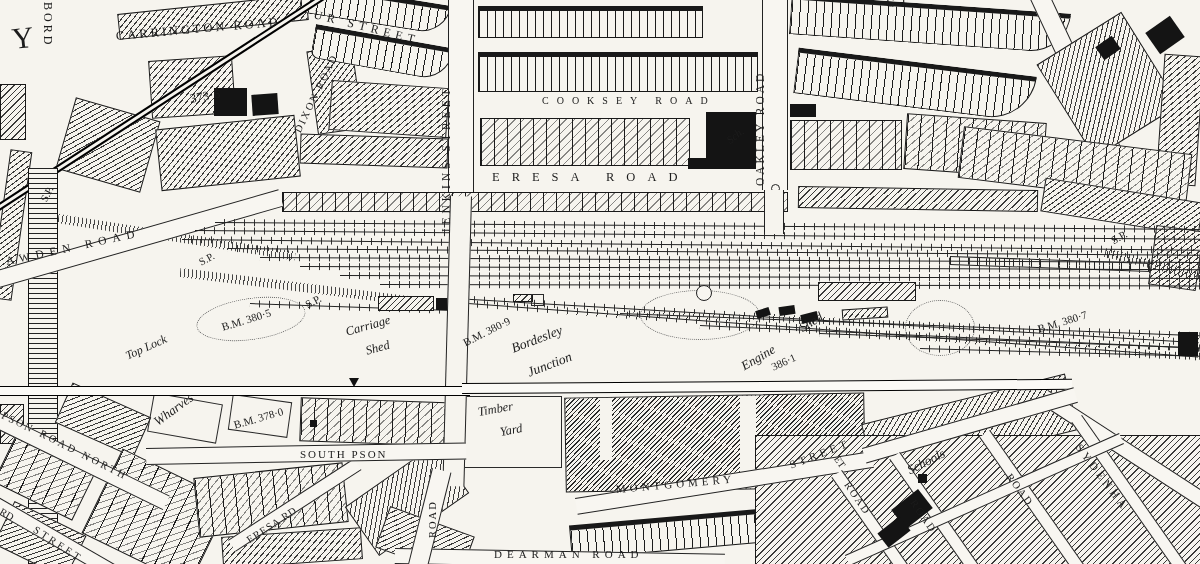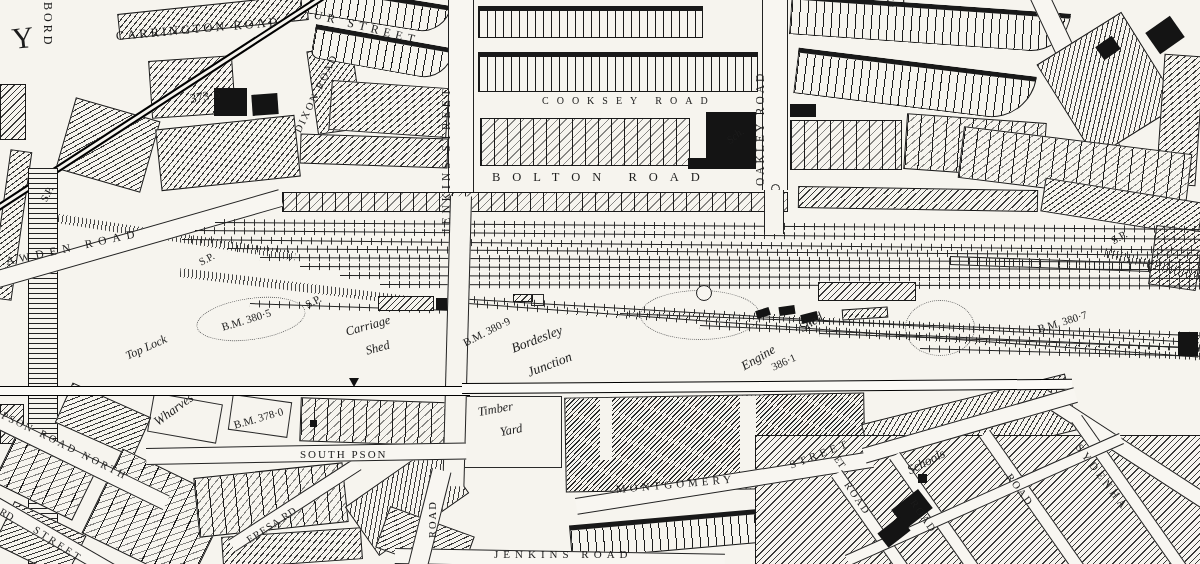--- a/index.html
+++ b/index.html
@@ -164,21 +164,21 @@
   <div class="blk" style="left:918px;top:474px;width:9px;height:9px;z-index:3;"></div>
 
   <span class="lbl" style="left:12px;top:24px;font-size:30px;transform:rotate(-6deg);">Y</span>
   <span class="lbl vertd" style="left:42px;top:2px;font-size:12px;letter-spacing:3px;">BORD</span>
   <span class="lbl" style="left:116px;top:30px;font-size:12.5px;letter-spacing:3px;transform:rotate(-5deg);">CARRINGTON ROAD</span>
   <span class="lbl" style="left:314px;top:8px;font-size:12px;letter-spacing:5px;transform:rotate(14deg);">UR STREET</span>
   <span class="lbl" style="left:293px;top:130px;font-size:10.5px;letter-spacing:2px;transform:rotate(-64deg);transform-origin:left top;">DIXON ROAD</span>
   <span class="lbl" style="left:190px;top:92px;font-size:13px;transform:rotate(-10deg);">373·6</span>
   <span class="lbl" style="left:542px;top:96px;font-size:10px;letter-spacing:8px;">COOKSEY ROAD</span>
   <span class="lbl vert" style="left:452px;top:28px;height:205px;font-size:11.5px;letter-spacing:4px;">JENKINS STREET</span>
-  <span class="lbl" style="left:492px;top:171px;font-size:12.5px;letter-spacing:12px;">BOLTON ROAD</span>
+  <span class="lbl" style="left:492px;top:171px;font-size:12.5px;letter-spacing:12px;">ERESA ROAD</span>
   <span class="lbl it" style="left:728px;top:136px;font-size:11px;transform:rotate(-38deg);">Sch.</span>
   <span class="lbl vert" style="left:766px;top:14px;height:172px;font-size:11.5px;letter-spacing:3px;">OAKLEY ROAD</span>
   <span class="lbl" style="left:886px;top:-3px;font-size:12px;letter-spacing:7px;">GL</span>
   <span class="lbl" style="left:6px;top:256px;font-size:11.5px;letter-spacing:6px;transform:rotate(-12deg);">AWDEN ROAD</span>
   <span class="lbl" style="left:44px;top:196px;font-size:10.5px;transform:rotate(-62deg);">S.P.</span>
   <span class="lbl" style="left:200px;top:258px;font-size:10.5px;transform:rotate(-28deg);">S.P.</span>
   <span class="lbl" style="left:306px;top:300px;font-size:11px;transform:rotate(-28deg);">S.P.</span>
   <span class="lbl" style="left:1112px;top:236px;font-size:11px;transform:rotate(-30deg);">S.P.</span>
   <span class="lbl" style="left:222px;top:322px;font-size:11px;transform:rotate(-17deg);">B.M. 380·5</span>
   <span class="lbl it" style="left:126px;top:350px;font-size:12px;transform:rotate(-24deg);">Top Lock</span>
@@ -195,21 +195,21 @@
   <span class="lbl" style="left:1038px;top:324px;font-size:11px;transform:rotate(-17deg);">B.M. 380·7</span>
   <span class="lbl" style="left:2px;top:410px;font-size:10.5px;letter-spacing:2px;transform:rotate(26deg);">PSON</span>
   <span class="lbl" style="left:40px;top:428px;font-size:10.5px;letter-spacing:3px;transform:rotate(27deg);">ROAD NORTH</span>
   <span class="lbl" style="left:34px;top:524px;font-size:10.5px;letter-spacing:3px;transform:rotate(33deg);">STREET</span>
   <span class="lbl" style="left:0;top:506px;font-size:10.5px;transform:rotate(30deg);">RD</span>
   <span class="lbl" style="left:300px;top:449px;font-size:11px;letter-spacing:2px;">SOUTH PSON</span>
   <span class="lbl" style="left:248px;top:536px;font-size:10.5px;letter-spacing:1px;transform:rotate(-33deg);">ERESA RD</span>
   <span class="lbl vert" style="left:438px;top:482px;height:56px;font-size:10.5px;letter-spacing:2px;">ROAD</span>
   <span class="lbl" style="left:616px;top:484px;font-size:11px;letter-spacing:4px;transform:rotate(-5deg);">MONTGOMERY</span>
   <span class="lbl" style="left:790px;top:460px;font-size:11px;letter-spacing:4px;transform:rotate(-21deg);">STREET</span>
-  <span class="lbl" style="left:494px;top:549px;font-size:11px;letter-spacing:5px;">JENKINS ROAD</span>
+  <span class="lbl" style="left:494px;top:549px;font-size:11px;letter-spacing:5px;">DEARMAN ROAD</span>
   <span class="lbl it" style="left:478px;top:406px;font-size:12.5px;transform:rotate(-10deg);">Timber</span>
   <span class="lbl it" style="left:500px;top:426px;font-size:12.5px;transform:rotate(-10deg);">Yard</span>
   <span class="lbl it" style="left:908px;top:464px;font-size:13px;transform:rotate(-27deg);">Schools</span>
   <span class="lbl" style="left:846px;top:478px;font-size:10.5px;letter-spacing:2px;transform:rotate(55deg);">ROAD</span>
   <span class="lbl" style="left:912px;top:496px;font-size:10.5px;letter-spacing:2px;transform:rotate(55deg);">ROAD</span>
   <span class="lbl" style="left:1008px;top:470px;font-size:10.5px;letter-spacing:2px;transform:rotate(53deg);">ROAD</span>
   <span class="lbl" style="left:1078px;top:440px;font-size:11px;letter-spacing:4px;transform:rotate(53deg);">SYDENHA</span>
   <span class="lbl" style="left:836px;top:452px;font-size:10px;transform:rotate(55deg);">ET</span>
 </div>
 

